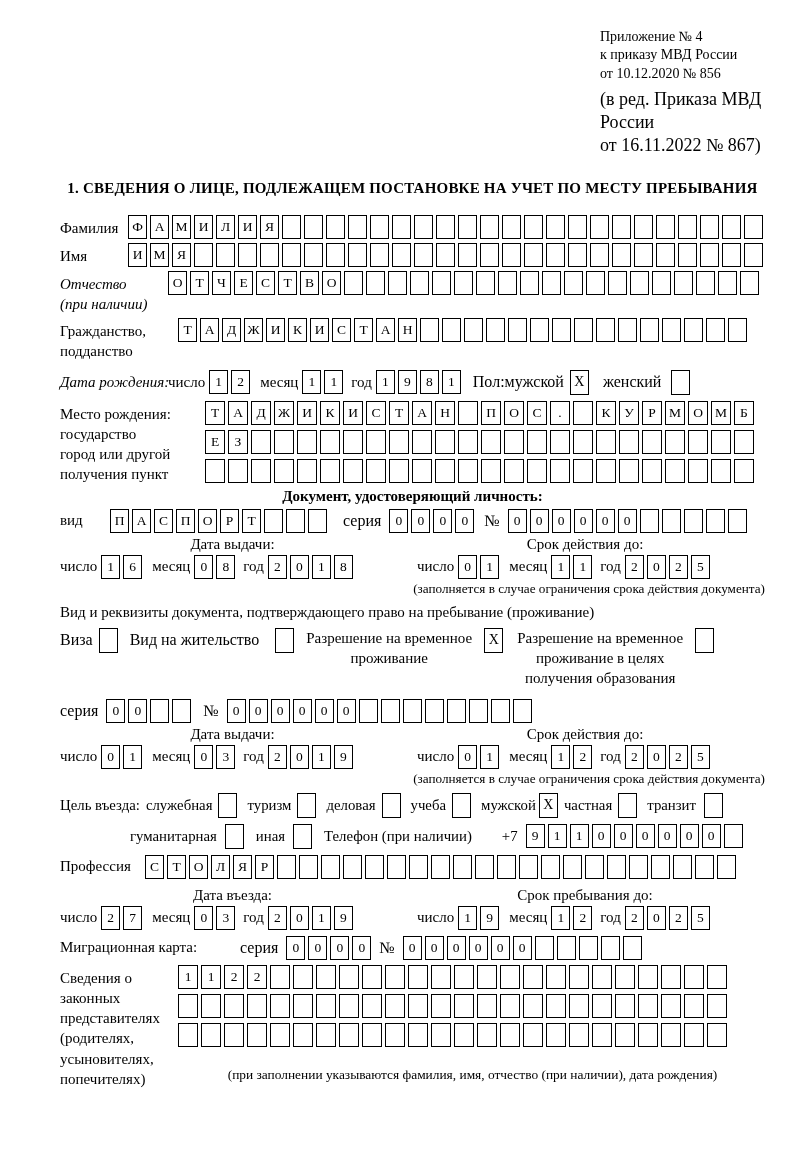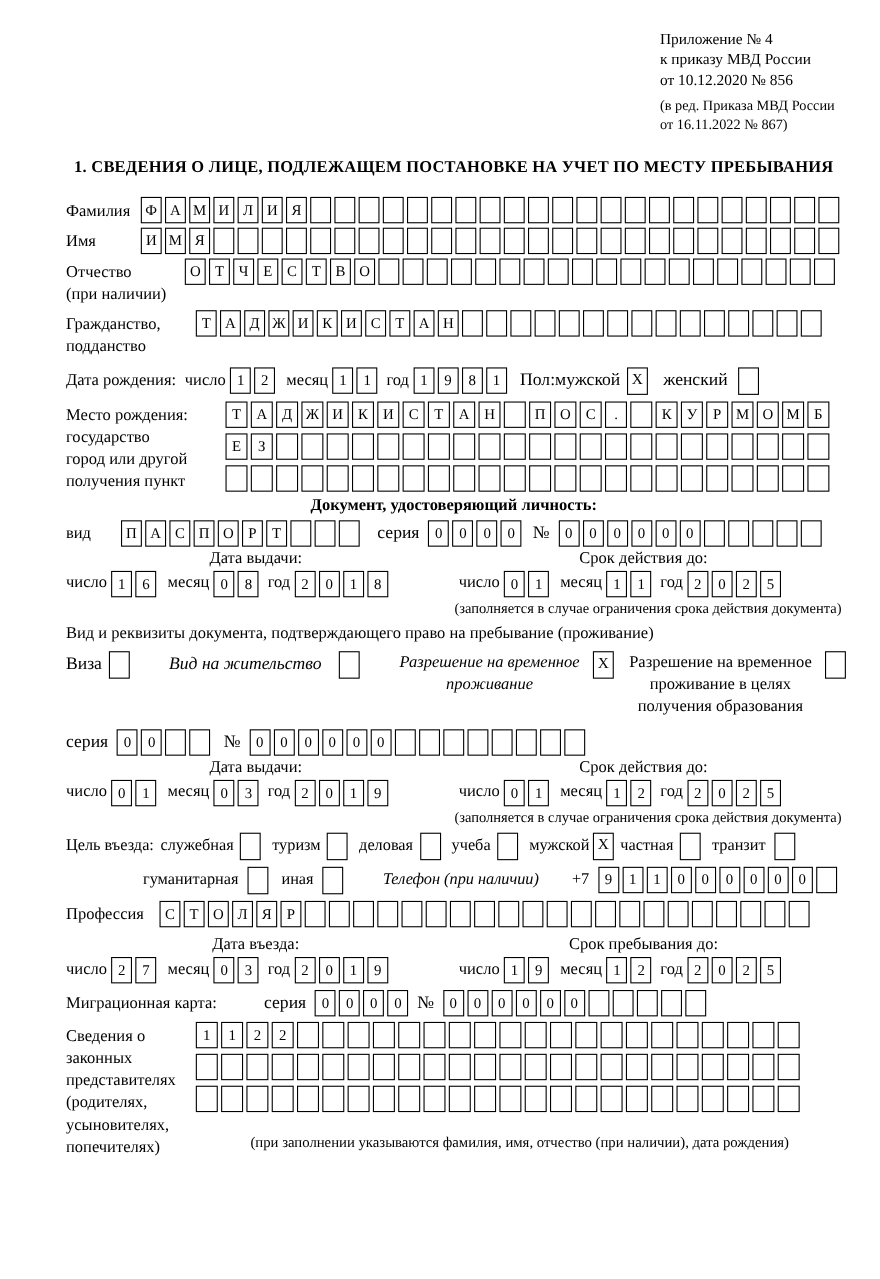--- a/index.html
+++ b/index.html
@@ -1,38 +1,38 @@
 <!DOCTYPE html>
 <html><head>
 <meta charset="utf-8">
 <style>
   html,body{margin:0;padding:0;background:#fff;}
   .page{width:800px;height:1108px;background:#fff;box-sizing:border-box;
         padding:28px 35px 10px 60px;font-family:"Liberation Serif",serif;color:#000;overflow:hidden;}
   .appendix{width:165px;margin-left:auto;font-size:14px;line-height:1.32;}
-  .appendix .rev{font-size:13px;margin-top:5px;line-height:1.28;}
+  .appendix .rev{font-size:18px;margin-top:5px;line-height:1.28;}
   .form-word{font-weight:bold;text-align:right;font-size:15px;margin-top:16px;letter-spacing:1px;}
   .title{font-weight:bold;text-align:center;font-size:15.5px;line-height:1.5;margin-top:14px;white-space:nowrap;}
   .blank{display:inline-block;width:52px;border-bottom:2px solid #222;height:13px;margin-left:10px;}
   .sec{font-weight:bold;font-size:15px;text-align:center;margin-top:22px;letter-spacing:.2px;white-space:nowrap;}
   .body-rows{margin-top:18px;}
   .frow{display:flex;align-items:flex-start;margin-top:4px;white-space:nowrap;}
   .frow.center{align-items:center;}
   .flabel{font-size:15px;line-height:1.35;padding-top:3px;flex:0 0 auto;}
-  .w68{width:68px;} .w108{width:108px;} .w118{width:118px;} .w145{width:145px;} .w85{width:85px;} .w150{width:150px;}
+  .w68{width:68px;} .w108{width:108px;font-style:italic;} .w118{width:118px;} .w145{width:145px;} .w85{width:85px;} .w150{width:150px;}
   .boxrow{display:flex;gap:3px;flex:0 0 auto;}
   .cell{width:19px;height:24px;border:1.5px solid #000;box-sizing:border-box;display:flex;
         align-items:center;justify-content:center;font-size:13.5px;flex:0 0 auto;background:#fff;}
   .w20c .cell{width:20px;}
   .cb{width:19px;height:25px;border:1.5px solid #000;box-sizing:border-box;display:inline-flex;
       align-items:center;justify-content:center;font-size:14px;flex:0 0 auto;}
   .dg{display:flex;align-items:center;flex:0 0 auto;}
   .dg .dlbl{font-size:15px;margin-right:4px;}
   .ml6{margin-left:6px;} .ml8{margin-left:8px;} .ml10{margin-left:10px;} .ml12{margin-left:12px;}
-  .ml14{margin-left:14px;} .ml16{margin-left:16px;} .ml24{margin-left:36px;font-style:italic;} .ml30{margin-left:30px;} .ml70{margin-left:70px;}
+  .ml14{margin-left:14px;} .ml16{margin-left:16px;} .ml24{margin-left:12px;} .ml30{margin-left:30px;} .ml70{margin-left:70px;}
   .stack>.boxrow{margin-bottom:5px;}
   .stack>.boxrow:last-child{margin-bottom:0;}
   .center-bold{font-weight:bold;text-align:center;font-size:15px;margin-top:3px;}
   .datecols{display:flex;margin-top:3px;white-space:nowrap;}
   .dc-left{width:345px;flex:0 0 auto;}
   .dc-right{flex:1;}
   .dc-head{text-align:center;font-size:15px;margin-bottom:2px;}
   .note{font-size:13.2px;text-align:right;margin-top:2px;}
   .plain{font-size:15px;line-height:1.55;margin-top:4px;}
   .permits{display:flex;align-items:flex-start;margin-top:4px;margin-bottom:10px;white-space:nowrap;}

